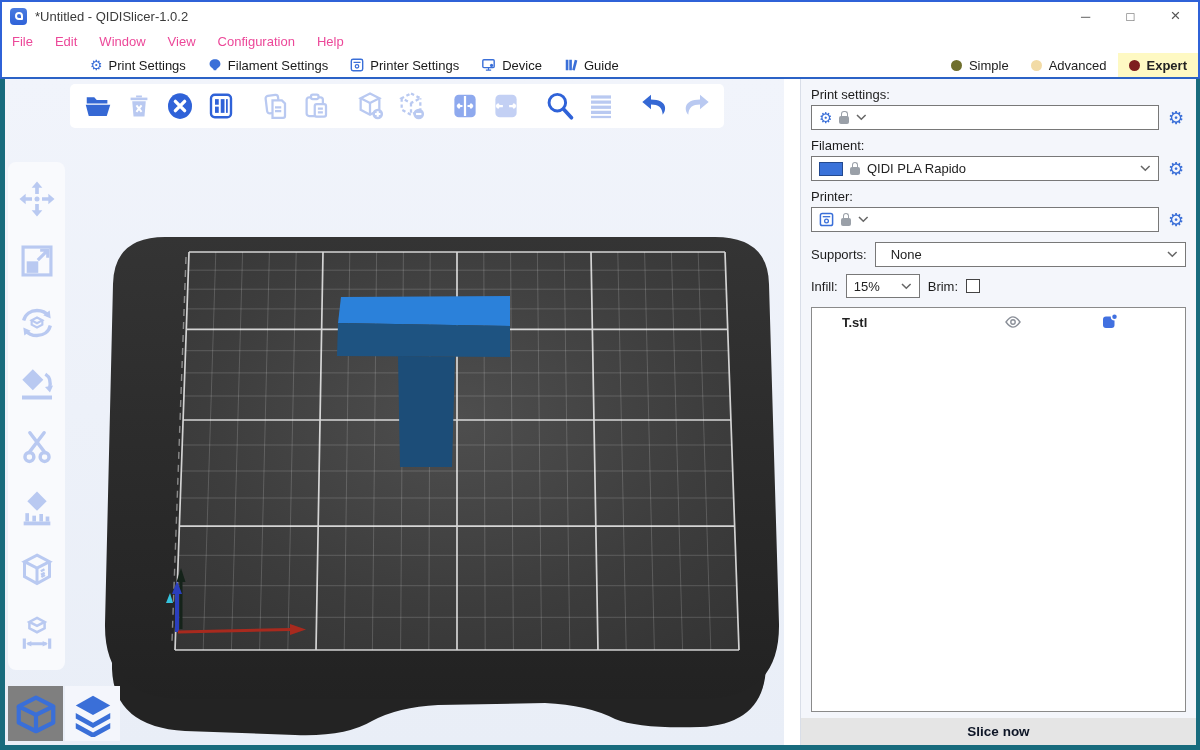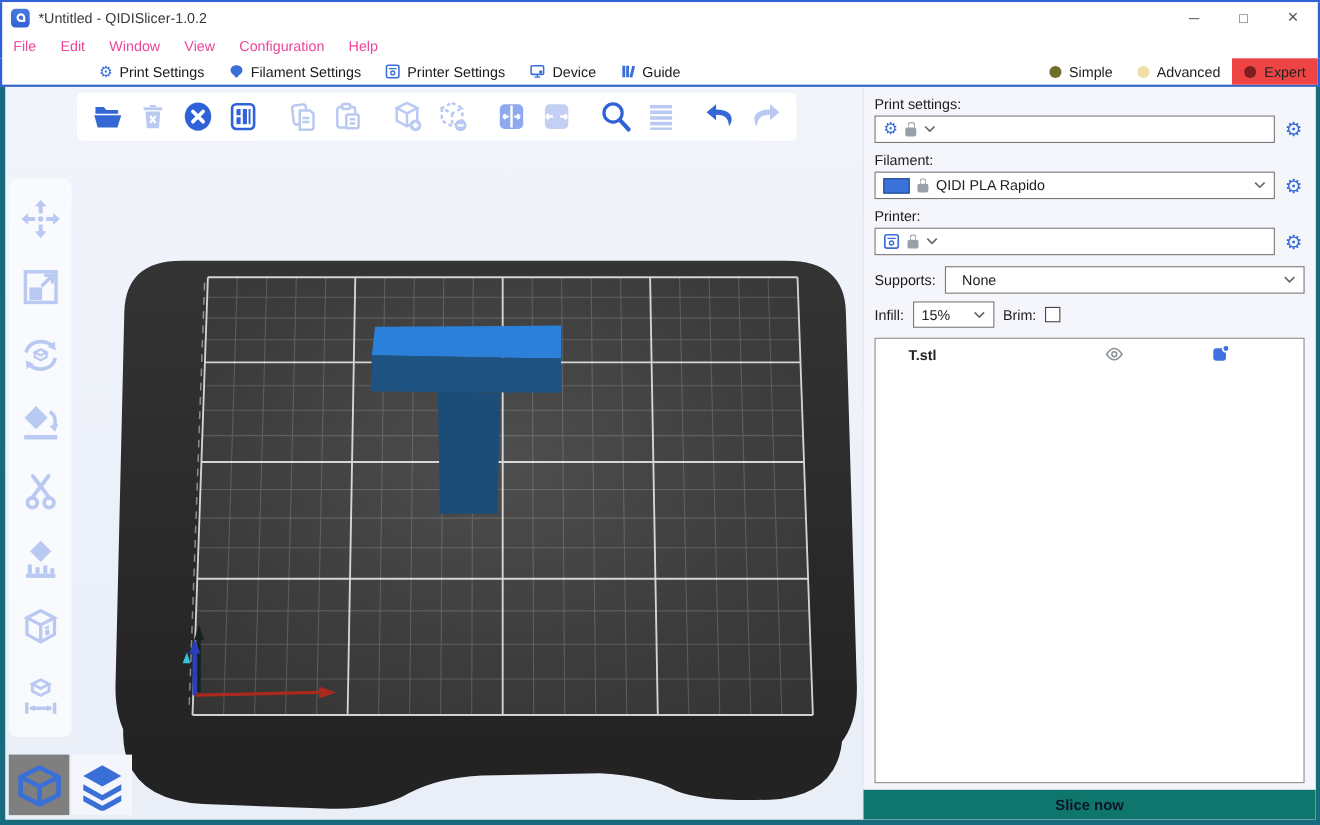--- a/index.html
+++ b/index.html
@@ -31,25 +31,25 @@
             border-left:2px solid #2f62d8; border-right:2px solid #2f62d8; background:#fff; }
   .tab { display:flex; align-items:center; gap:6px; padding:0 11px; color:#1a1a1a; }
   .tab.active { background:#d9e0ec;margin-top:47px; }
   .tab .glyph { color:#3a6fd8; font-size:14px; line-height:1; }
   .modes { margin-left:auto; display:flex; align-items:stretch; }
   .mode { display:flex; align-items:center; gap:7px; padding:0 11px; }
   .mode .dot { width:11px; height:11px; border-radius:50%; }
   .dot-simple { background:#6f6f2d; }
   .dot-advanced { background:#f2dba6; }
   .dot-expert { background:#7e1f1f; }
-  .mode.active { background:#ef4444; font-weight:normal; }
+  .mode.active { background:#fef9c3; font-weight:bold; }
 
   
   .content { flex:1; display:flex; border-left:5px solid #186b7d; border-right:4px solid #186b7d;
-             border-bottom:5px solid #186b7d; min-height:0; }
+             border-bottom:5px solid #186b7d; min-height:0;gap:16px; }
   .viewport { width:779px; position:relative; background:linear-gradient(#f1f4fb,#e9eef7); overflow:hidden; flex:0 0 auto; }
   .scene { position:absolute; left:0; top:0; }
 
   
   .top-toolbar { position:absolute; left:65px; top:5px; height:44px; background:#fff; border-radius:5px;
                  display:flex; align-items:center; padding:0 10px; gap:5px; z-index:5; }
   .tool { width:36px; height:36px; display:flex; align-items:center; justify-content:center; }
   .tgap { width:8px; }
   .left-toolbar { position:absolute; left:3px; top:83px; width:57px; background:#f9fafd; border-radius:8px;
                   display:flex; flex-direction:column; align-items:center; padding:6px 0; z-index:5; }
@@ -83,21 +83,21 @@
   .checkbox { width:14px; height:14px; border:1px solid #444; background:#fff; }
 
   .objlist { flex:1; margin-top:9px; border:1px solid #8a8a8a; background:#fff; display:flex; flex-direction:column; min-height:0; }
   .ol-header { display:flex; height:27px; align-items:center; color:#1c1c1c; }
   .ol-col-name { flex:1; padding-left:14px; }
   .ol-col-eye { width:44px; display:flex; align-items:center; justify-content:center; align-self:stretch;
                 border-left:1px solid #d4d4d4; border-right:1px solid #d4d4d4; }
   .ol-col-edit { width:150px; text-align:center; }
   .ol-row { display:flex; height:28px; align-items:center;font-weight:bold; }
   .ol-row .ol-col-eye { border-left:none; border-right:none; }
-  .slice-btn { height:27px; margin:6px -10px 0 -10px; background:#0f766e; display:flex; align-items:center;
+  .slice-btn { height:27px; margin:6px -10px 0 -10px; background:#e5e5e5; display:flex; align-items:center;
                justify-content:center; font-weight:bold; font-size:13.5px; color:#0d1526; }
 </style>
 </head>
 <body>
 
 <div class="window">
 
   <div class="titlebar">
     <span class="logo">
         <i></i>

